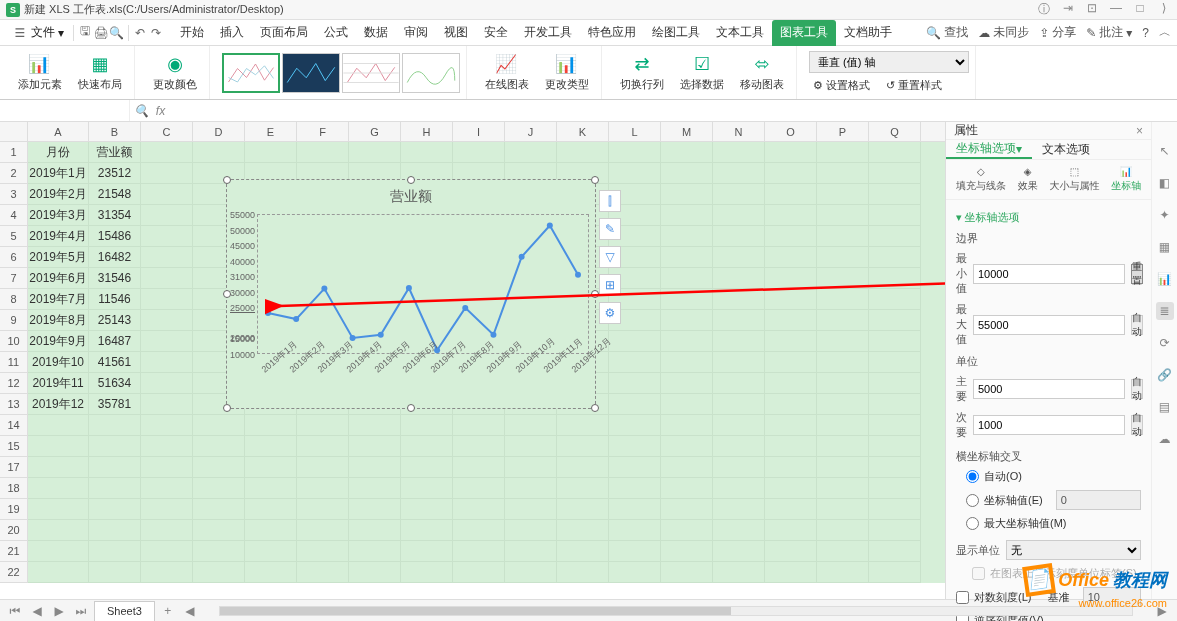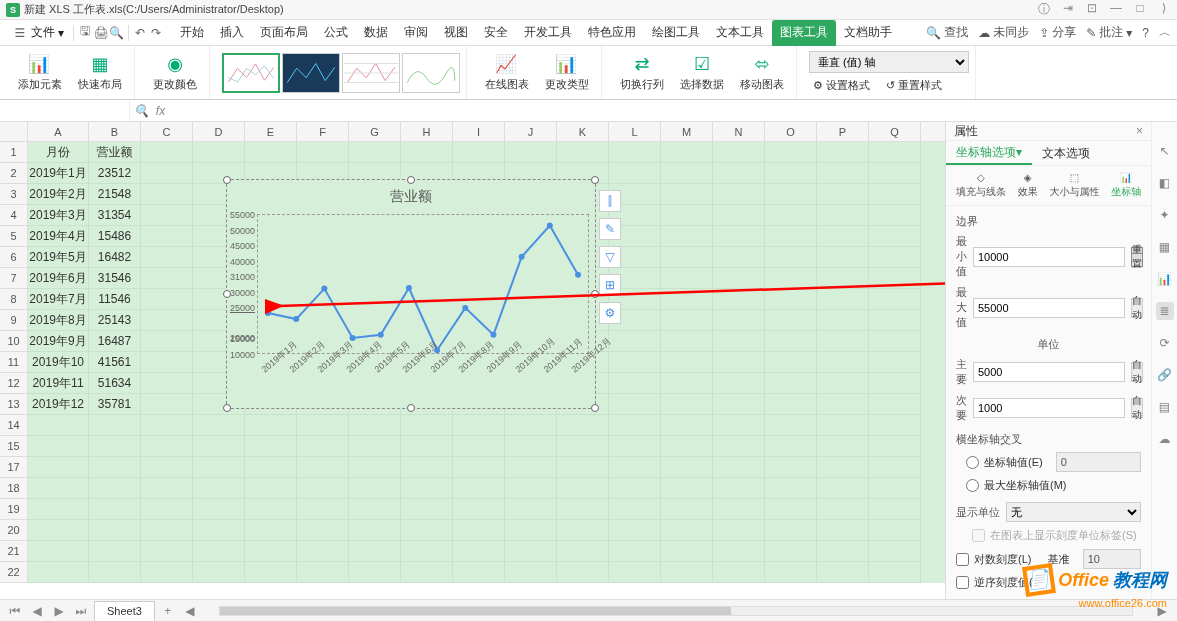--- a/index.html
+++ b/index.html
@@ -807,43 +807,48 @@
       <div class="picon">
           <span>⬚</span>
           <span>大小与属性</span>
         </div>
       <div class="picon on">
           <span>📊</span>
           <span>坐标轴</span>
         </div>
     </div>
     <div class="section">
+      <div class="sechdr">▾ <span>坐标轴选项</span></div>
       <div style="font-size:11px;color:#555;padding:2px 0;">边界</div>
       <div class="field">
         <label>最小值</label>
         <input type="text" value="10000" style="">
         <div class="fbtn2" style="background:#ddd;border-color:#888;">重置</div>
       </div>
       <div class="field">
         <label>最大值</label>
         <input type="text" value="55000" style="">
         <div class="fbtn2">自动</div>
       </div>
-      <div style="font-size:11px;color:#555;padding:4px 0 2px;text-align:center;">单位</div>
+      <div style="font-size:11px;color:#555;padding:4px 0 2px;">单位</div>
       <div class="field">
         <label>主要</label>
         <input type="text" value="5000" style="">
         <div class="fbtn2">自动</div>
       </div>
       <div class="field">
         <label>次要</label>
         <input type="text" value="1000" style="">
         <div class="fbtn2">自动</div>
       </div>
       <div style="font-size:11px;color:#555;padding:6px 0 2px;">横坐标轴交叉</div>
+      <div class="rb">
+          <input type="radio" checked="" style="">
+          <span>自动(O)</span>
+        </div>
       <div class="rb">
           <input type="radio" style="">
           <span>坐标轴值(E)</span>
           <input type="text" disabled="" style="width: 50px; margin-left: 8px; background: rgb(238, 238, 238);" value="0">
         </div>
       <div class="rb">
           <input type="radio" style="">
           <span>最大坐标轴值(M)</span>
         </div>
       <div class="field" style="padding-top:6px;">

